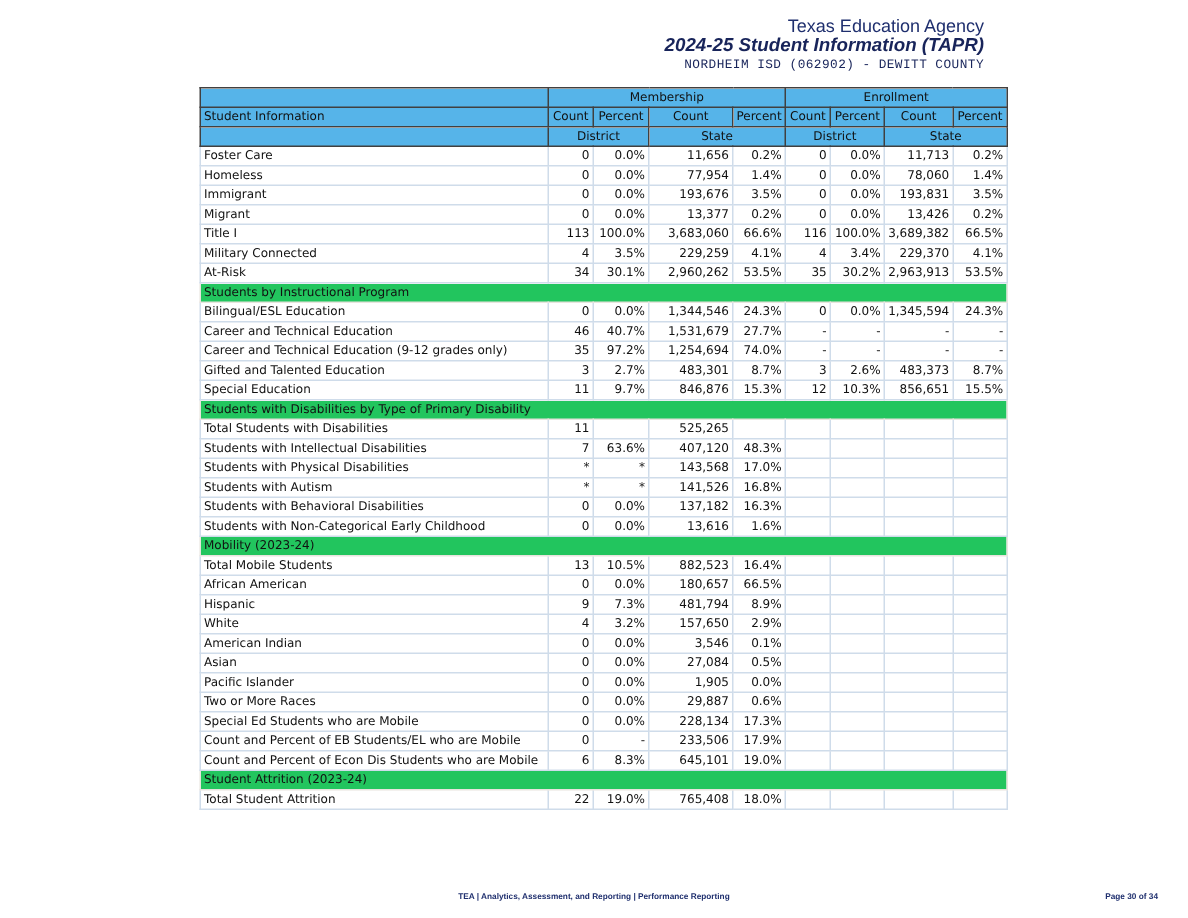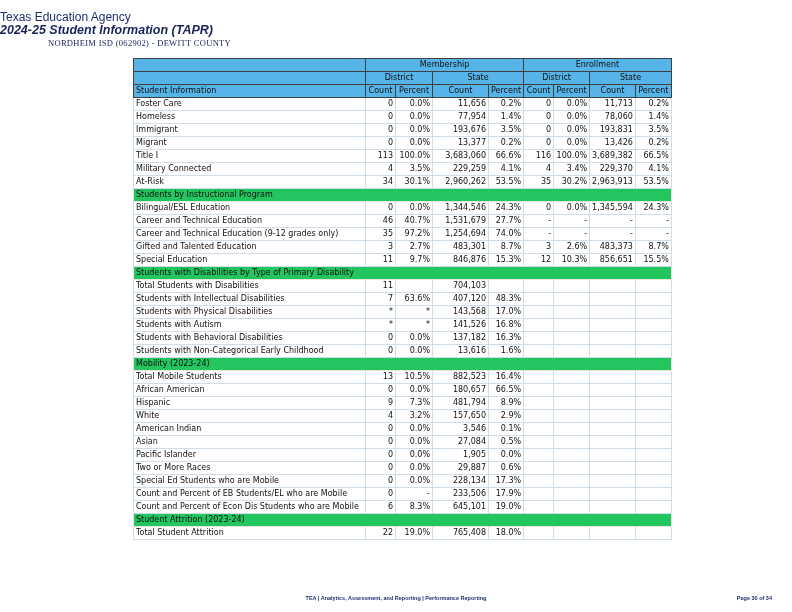--- a/index.html
+++ b/index.html
@@ -1,20 +1,20 @@
 <!DOCTYPE html>
 <html><head>
 <meta charset="utf-8">
 <style>
   html, body { margin:0; padding:0; background:#ffffff; }
   body { width:792px; height:612px; position:relative; overflow:hidden; font-family:"DejaVu Sans", sans-serif; }
-  .hdr { position:absolute; left:0; width:656px; text-align:left; color:#1f2f6e; }
+  .hdr { position:absolute; left:0; width:656px; text-align:right; color:#1f2f6e; }
   .hdr1 { top:10px; font-size:12px; font-family:"Liberation Sans", sans-serif; }
   .hdr2 { top:23px; font-size:12.5px; font-weight:bold; font-family:"Liberation Sans", sans-serif; color:#18245a;font-style:italic; }
-  .hdr3 { top:38px; font-size:8.5px; font-family:Liberation Serif, serif; letter-spacing:0.3px; color:#18245a;margin-left:48px; }
+  .hdr3 { top:38px; font-size:8.5px; font-family:Liberation Mono, monospace; letter-spacing:0.3px; color:#18245a; }
   table.t { position:absolute; left:133px; top:58px; border-collapse:collapse; table-layout:fixed; font-size:8px; color:#111; font-family:"DejaVu Sans", sans-serif; }
   table.t td, table.t th { padding:0 2px; height:12px; line-height:12px; border:1px solid #cfdcea; white-space:nowrap; overflow:hidden; font-weight:normal; }
   table.t thead th { background:#56b4e9; color:#111; text-align:center; border:1px solid #404040; }
   table.t thead th.lbl { text-align:left; }
   table.t td.num { text-align:right; }
   table.t tr.sec td { background:#22c55e; border-color:#e8e4de; }
   .foot { position:absolute; top:595px; left:0; width:792px; text-align:center; font-size:5.5px; color:#1f2f6e; font-family:"Liberation Sans", sans-serif; font-weight:bold; }
   .page { position:absolute; top:595px; right:20px; font-size:5.5px; color:#1f2f6e; font-family:"Liberation Sans", sans-serif; font-weight:bold; }
 </style>
 </head>
@@ -36,37 +36,37 @@
       <col style="width:44px">
       <col style="width:36px">
   </colgroup>
   <thead>
     <tr>
       <th></th>
       <th colspan="4">Membership</th>
       <th colspan="4">Enrollment</th>
     </tr>
     <tr>
-      <th></th>
-      <th colspan="2">District</th>
-      <th colspan="2">State</th>
-      <th colspan="2">District</th>
-      <th colspan="2">State</th>
-    </tr>
-    <tr>
       <th class="lbl">Student Information</th>
       <th>Count</th>
       <th>Percent</th>
       <th>Count</th>
       <th>Percent</th>
       <th>Count</th>
       <th>Percent</th>
       <th>Count</th>
       <th>Percent</th>
     </tr>
+    <tr>
+      <th></th>
+      <th colspan="2">District</th>
+      <th colspan="2">State</th>
+      <th colspan="2">District</th>
+      <th colspan="2">State</th>
+    </tr>
   </thead>
   <tbody id="tbody">
       <tr>
         <td>Foster Care</td>
         <td class="num">0</td>
         <td class="num">0.0%</td>
         <td class="num">11,656</td>
         <td class="num">0.2%</td>
         <td class="num">0</td>
         <td class="num">0.0%</td>
@@ -197,21 +197,21 @@
         <td class="num">856,651</td>
         <td class="num">15.5%</td>
       </tr>
       <tr class="sec">
         <td colspan="9">Students with Disabilities by Type of Primary Disability</td>
       </tr>
       <tr>
         <td>Total Students with Disabilities</td>
         <td class="num">11</td>
         <td class="num"></td>
-        <td class="num">704,103</td>
+        <td class="num">525,265</td>
         <td class="num"></td>
         <td class="num"></td>
         <td class="num"></td>
         <td class="num"></td>
         <td class="num"></td>
       </tr>
       <tr>
         <td>Students with Intellectual Disabilities</td>
         <td class="num">7</td>
         <td class="num">63.6%</td>

